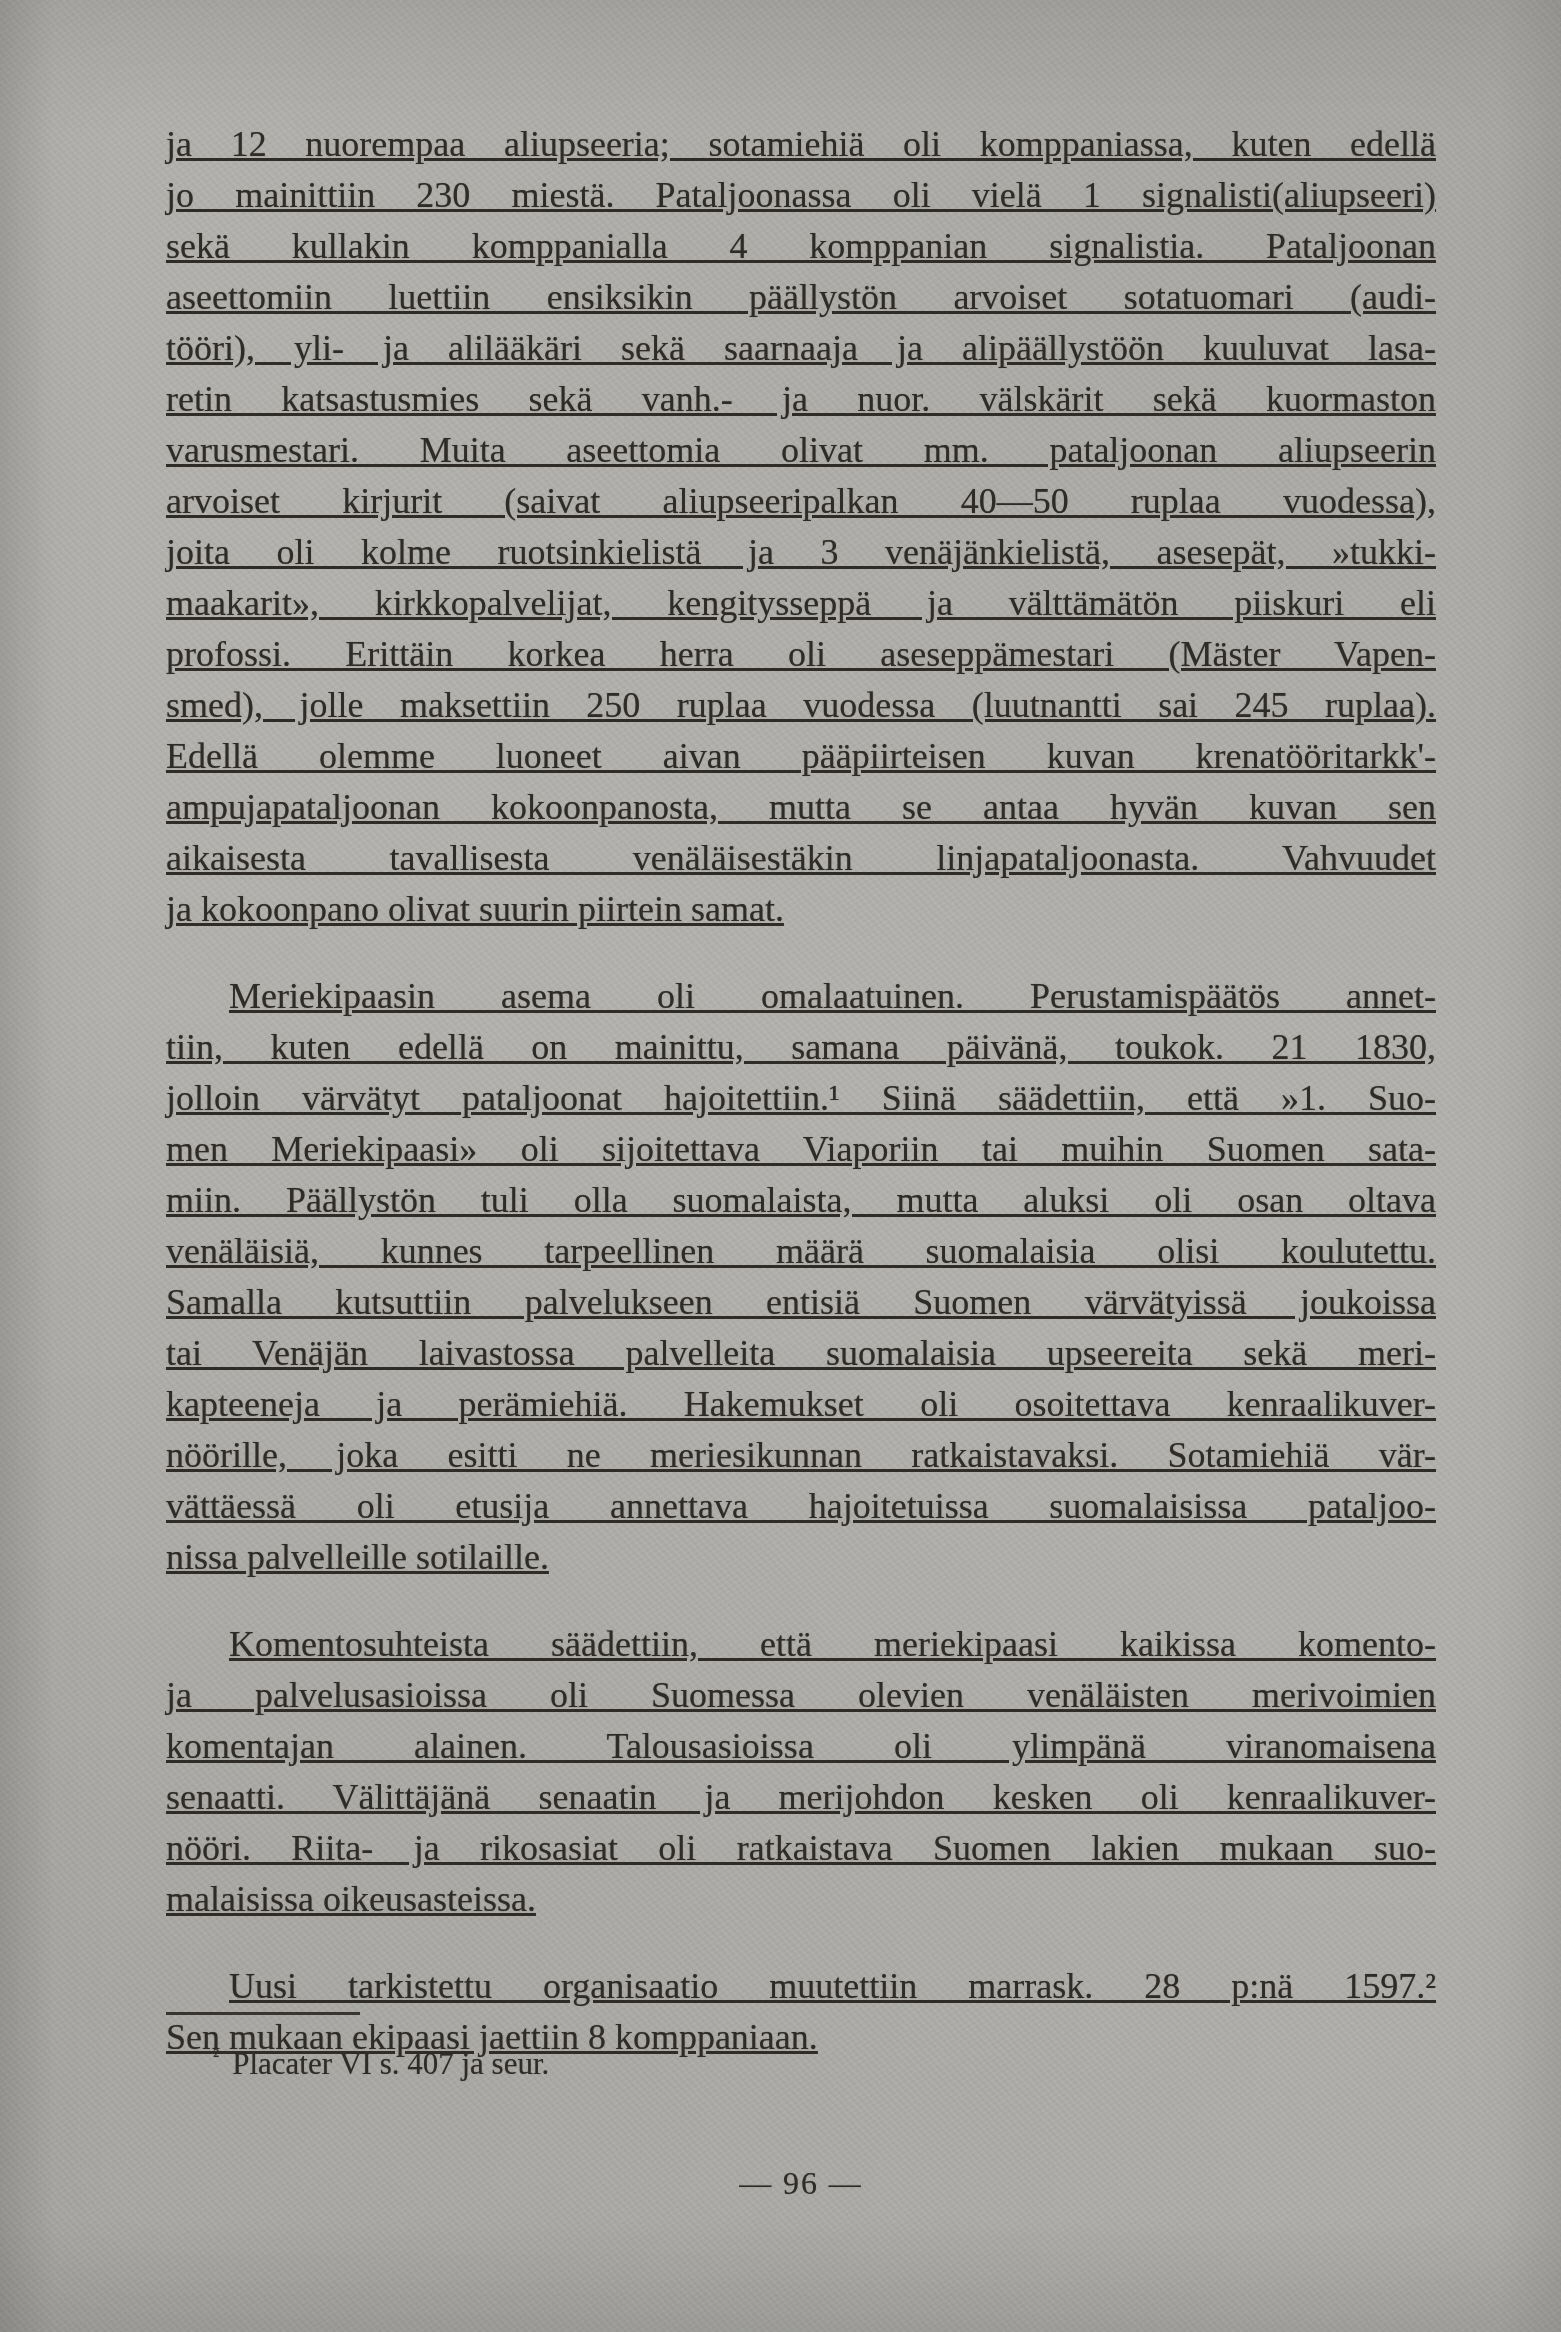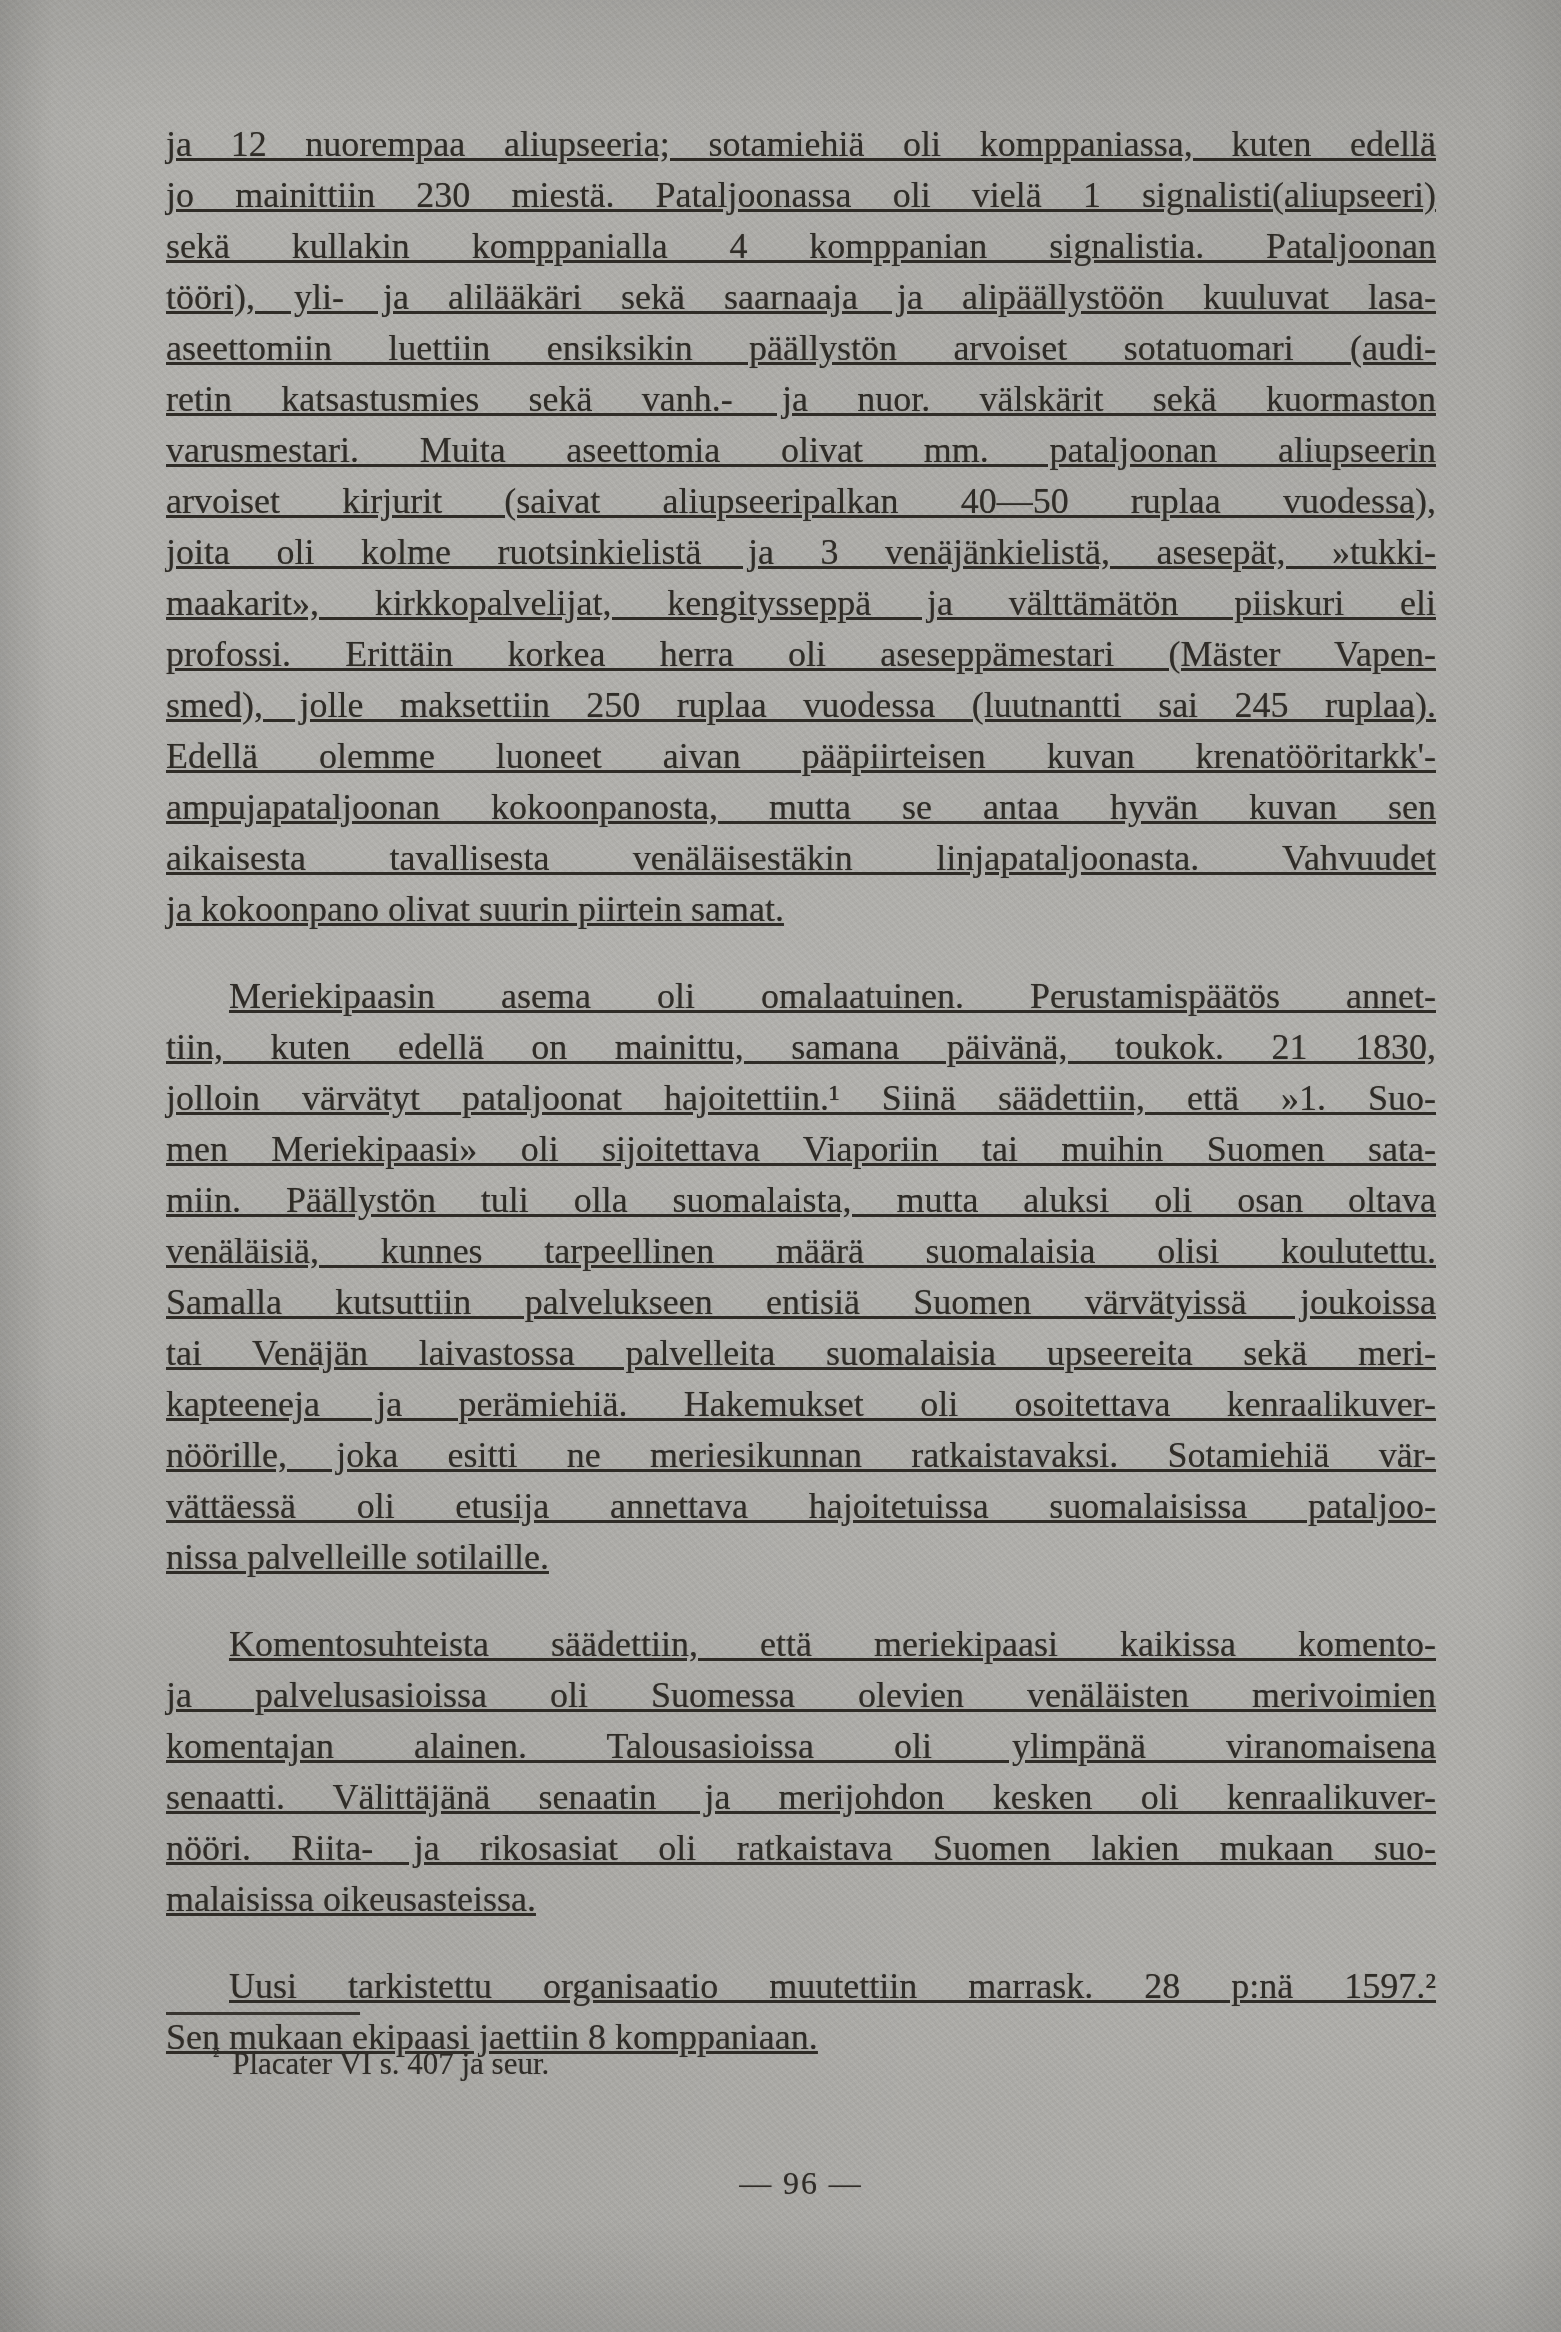--- a/index.html
+++ b/index.html
@@ -76,22 +76,22 @@
 </head>
 <body>
 
 <div class="page">
   <div class="texture"></div>
   <main class="text-block" id="text-block">
       <div class="paragraph">
         <div class="line">ja 12 nuorempaa aliupseeria; sotamiehiä oli komppaniassa, kuten edellä</div>
         <div class="line">jo mainittiin 230 miestä.  Pataljoonassa oli vielä 1 signalisti(aliupseeri)</div>
         <div class="line">sekä kullakin komppanialla 4 komppanian signalistia.  Pataljoonan</div>
+        <div class="line">aseettomiin luettiin ensiksikin päällystön arvoiset sotatuomari (audi-</div>
         <div class="line">tööri), yli- ja alilääkäri sekä saarnaaja ja alipäällystöön kuuluvat lasa-</div>
-        <div class="line">aseettomiin luettiin ensiksikin päällystön arvoiset sotatuomari (audi-</div>
         <div class="line">retin katsastusmies sekä vanh.- ja nuor. välskärit sekä kuormaston</div>
         <div class="line">varusmestari.  Muita aseettomia olivat mm. pataljoonan aliupseerin</div>
         <div class="line">arvoiset kirjurit (saivat aliupseeripalkan 40—50 ruplaa vuodessa),</div>
         <div class="line">joita oli kolme ruotsinkielistä ja 3 venäjänkielistä, asesepät, »tukki-</div>
         <div class="line">maakarit», kirkkopalvelijat, kengitysseppä ja välttämätön piiskuri eli</div>
         <div class="line">profossi.  Erittäin korkea herra oli aseseppämestari (Mäster Vapen-</div>
         <div class="line">smed), jolle maksettiin 250 ruplaa vuodessa (luutnantti sai 245 ruplaa).</div>
         <div class="line">Edellä olemme luoneet aivan pääpiirteisen kuvan krenatööritarkk'-</div>
         <div class="line">ampujapataljoonan kokoonpanosta, mutta se antaa hyvän kuvan sen</div>
         <div class="line">aikaisesta tavallisesta venäläisestäkin linjapataljoonasta.  Vahvuudet</div>

